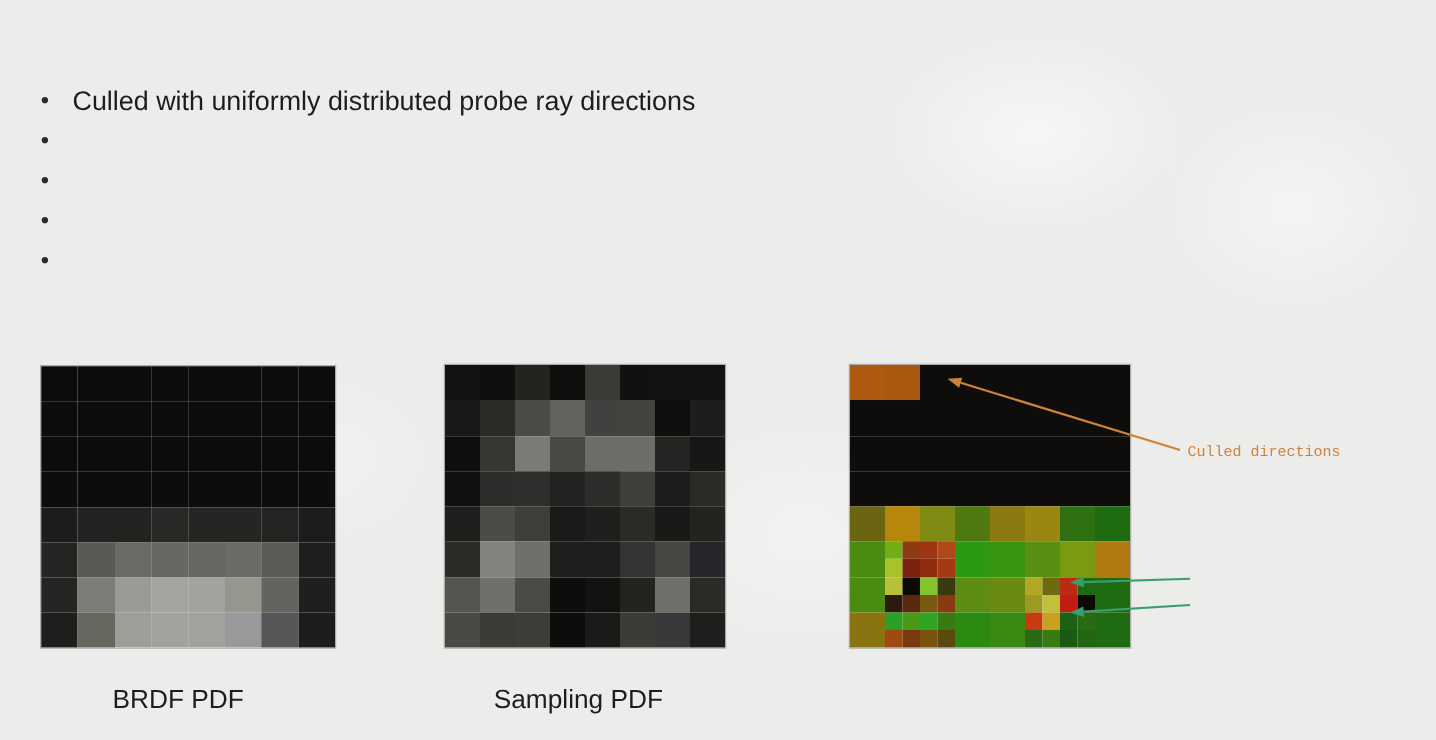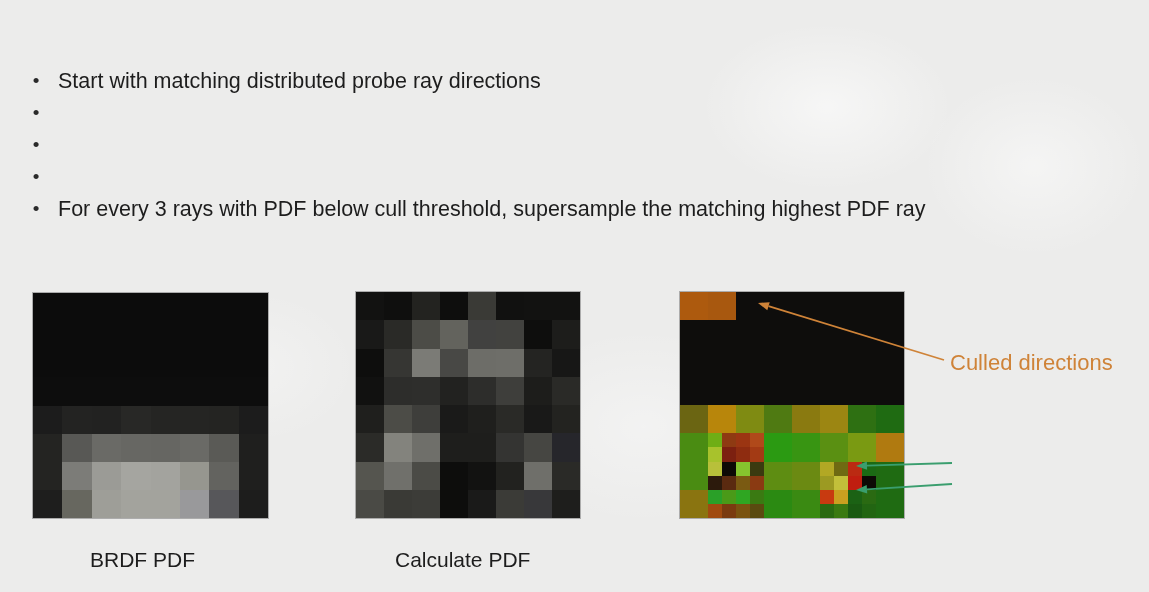--- a/index.html
+++ b/index.html
@@ -96,23 +96,24 @@
     font-size: 21px;
     color: #1d1d1d;
     white-space: nowrap;
   }
   #caption-brdf  { left: 90px;  top: 548px; }
   #caption-light { left: 395px; top: 548px; }
 
   
   .anno {
     position: absolute;
-    font-size: 22px;
+    font-size: 12px;
     white-space: nowrap;
     line-height: 21px;
+    font-family: Liberation Mono, monospace;
   }
   #anno-culled {
     left: 950px;
     top: 352px;
     color: #cf8338;
   }
   #anno-super {
     left: 958px;
     top: 456px;
     color: #3a9e6e;
@@ -128,34 +129,33 @@
 </style>
 </head>
 <body>
 
 <div id="slide">
 
 
   <div class="layer bullets">
     <div class="bullet-row">
       <span class="bullet-dot">•</span>
-      <span class="bullet-text">Start with matching distributed probe ray directions</span>
+      <span class="bullet-text">Culled with uniformly distributed probe ray directions</span>
     </div>
     <div class="bullet-row">
       <span class="bullet-dot">•</span>
     </div>
     <div class="bullet-row">
       <span class="bullet-dot">•</span>
     </div>
     <div class="bullet-row">
       <span class="bullet-dot">•</span>
     </div>
     <div class="bullet-row">
       <span class="bullet-dot">•</span>
-      <span class="bullet-text">For every 3 rays with PDF below cull threshold, supersample the matching highest PDF ray</span>
     </div>
   </div>
 
   <div class="layer panel" id="panel-brdf">
     <div class="grid grid8">
         <div class="cell" style="background: rgb(12, 12, 12);"></div>
         <div class="cell" style="background: rgb(12, 12, 12);"></div>
         <div class="cell" style="background: rgb(12, 12, 12);"></div>
         <div class="cell" style="background: rgb(12, 12, 12);"></div>
         <div class="cell" style="background: rgb(12, 12, 12);"></div>
@@ -423,21 +423,21 @@
             <div style="background: rgb(42, 106, 18);"></div>
             <div style="background: rgb(26, 90, 18);"></div>
             <div style="background: rgb(34, 101, 18);"></div>
           </div>
         </div>
         <div class="cell" style="background: rgb(31, 107, 18);"></div>
       </div>
   </div>
 
   <div class="layer caption" id="caption-brdf">BRDF PDF</div>
-  <div class="layer caption" id="caption-light">Calculate PDF</div>
+  <div class="layer caption" id="caption-light">Sampling PDF</div>
 
   <svg id="anno-overlay">
     <g>
       <line id="arrow-culled" x1="944" y1="360" x2="768.5172300734818" y2="306.2230221192928" stroke="#cf8338" stroke-width="1.8"></line>
       <polygon id="arrow-culled-head" points="758,303 769.7478385190299,302.2073524548725 767.2866216279336,310.23869178371314" fill="#cf8338"></polygon>
     </g>
     <g>
       <line id="arrow-super-1" x1="952" y1="463" x2="866.9946328369579" y2="465.65641772384504" stroke="#3a9e6e" stroke-width="1.8"></line>
       <polygon id="arrow-super-1-head" points="856,466 866.8634468769715,461.4584670042793 867.1258187969443,469.85436844341075" fill="#3a9e6e"></polygon>
     </g>

